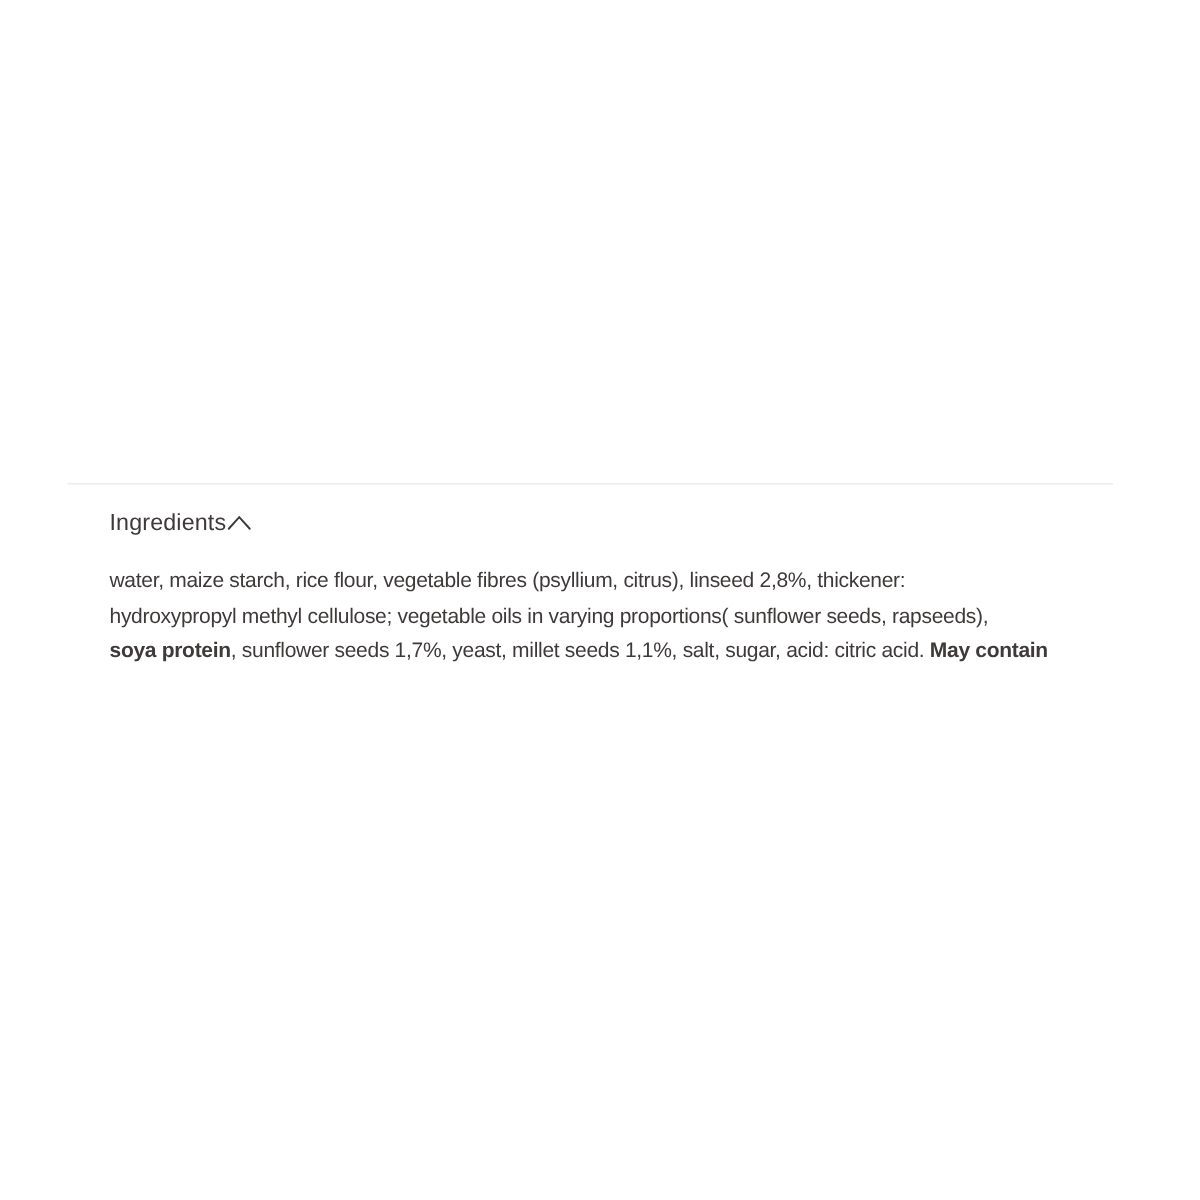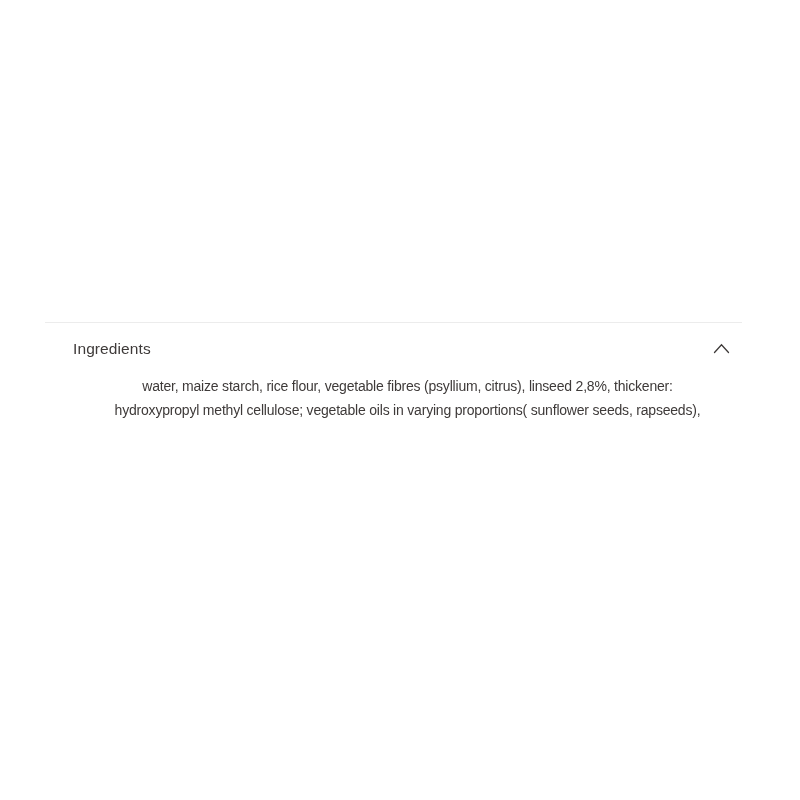--- a/index.html
+++ b/index.html
@@ -18,21 +18,20 @@
   .accordion {
     position: absolute;
     left: 45px;
     top: 322px;
     width: 697px;
     border-top: 1px solid #ececec;
     background: #ffffff;
   }
   .accordion-header {
     display: flex;
-    justify-content: space-between;
     align-items: center;
     padding: 16px 12px 0 28px;
     cursor: pointer;
   }
   .accordion-title {
     font-size: 15.5px;
     font-weight: 500;
     letter-spacing: 0.1px;
     line-height: 19px;
   }
@@ -43,33 +42,33 @@
     flex: 0 0 auto;
   }
   .accordion-body {
     padding: 17px 0 0 28px;
     font-size: 14px;
     line-height: 23.5px;
     letter-spacing: -0.2px;
   }
   .ingredients-line {
     white-space: nowrap;
-    text-align: center;
   }
   .seg-bold {
     font-weight: 700;
   }
 </style>
 </head>
 <body>
 
 <div class="accordion">
   <div class="accordion-header">
     <div class="accordion-title">Ingredients</div>
     <svg class="chevron" viewBox="0 0 17 11" aria-hidden="true">
       <polyline points="1.5,9.5 8.5,1.8 15.5,9.5" fill="none" stroke="#3e3a39" stroke-width="1.3" stroke-linecap="round" stroke-linejoin="miter"></polyline>
     </svg>
   </div>
   <div class="accordion-body">
       <div class="ingredients-line"><span>water, maize starch, rice flour, vegetable fibres (psyllium, citrus), linseed 2,8%, thickener:</span></div>
       <div class="ingredients-line"><span>hydroxypropyl methyl cellulose; vegetable oils in varying proportions( sunflower seeds, rapseeds),</span></div>
+      <div class="ingredients-line"><span class="seg-bold">soya protein</span><span>, sunflower seeds 1,7%, yeast, millet seeds 1,1%, salt, sugar, acid: citric acid. </span><span class="seg-bold">May contain</span></div>
     </div>
 </div>
 
 </body></html>

